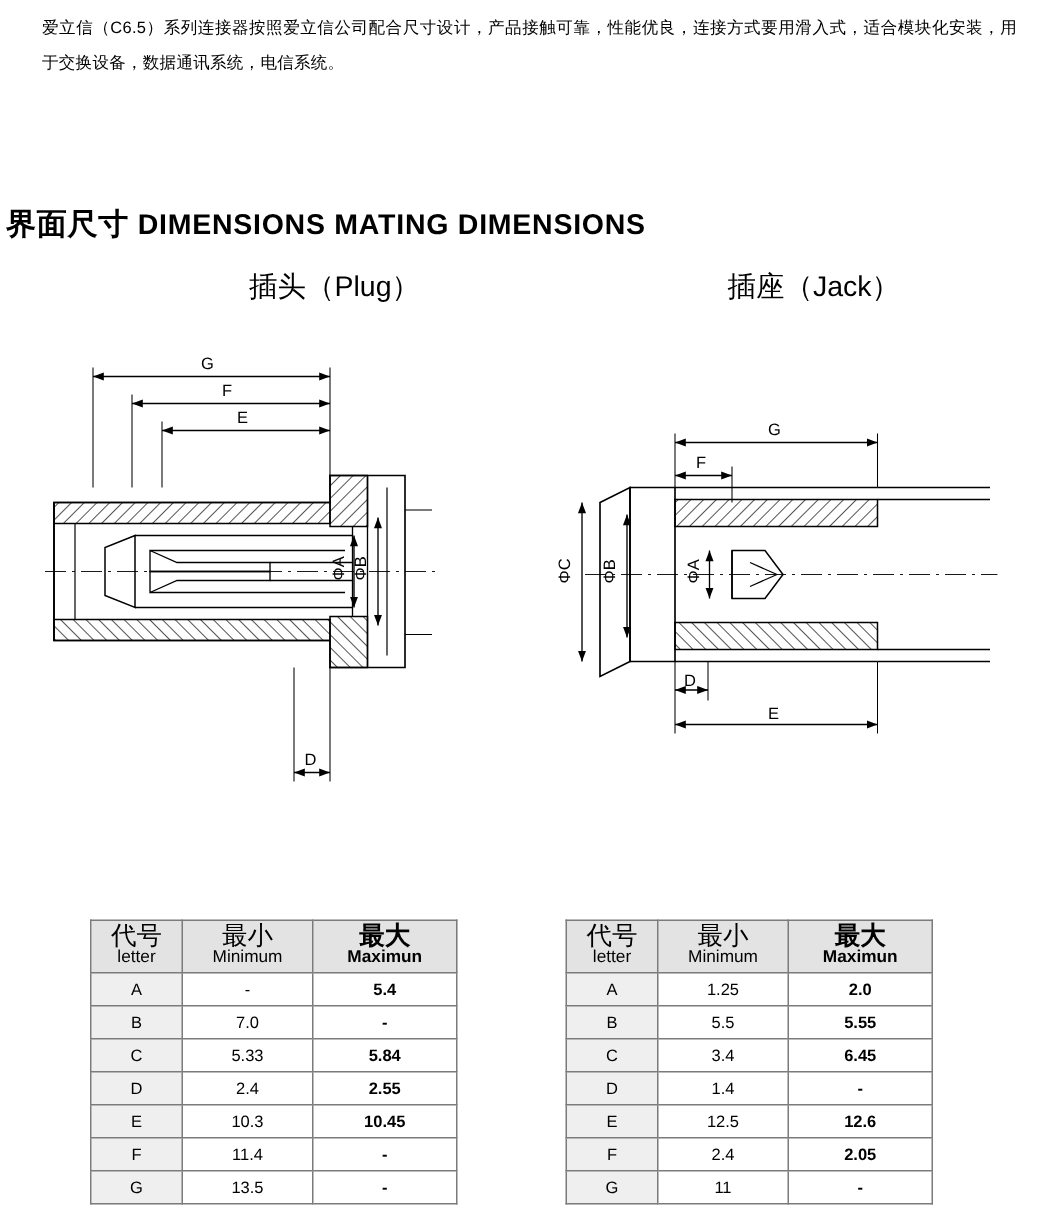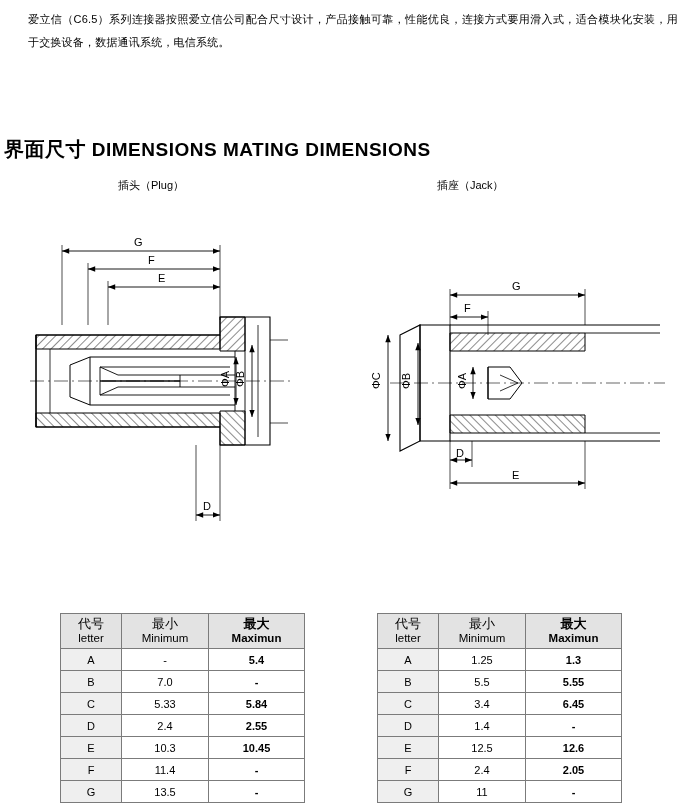--- a/index.html
+++ b/index.html
@@ -13,21 +13,21 @@
     font-size:11px;line-height:23px;letter-spacing:0.2px;
     text-align:justify;
   }
   .section-title{
     position:absolute;left:4px;top:136px;
     font-size:19px;font-weight:bold;letter-spacing:0.5px;
     white-space:nowrap;
   }
   .section-title .cn{font-size:20px;}
   .col-title{
-    position:absolute;font-size:11px;white-space:nowrap;
+    position:absolute;font-size:19px;white-space:nowrap;margin-left:48px;
   }
   #plug-title{left:118px;top:178px;}
   #jack-title{left:437px;top:178px;}
 
   .drawing{position:absolute;}
   #plug-drawing{left:30px;top:225px;width:300px;height:320px;}
   #jack-drawing{left:360px;top:255px;width:310px;height:270px;}
 
   
   table{
@@ -38,21 +38,21 @@
     border:1px solid #7b7b7b;
     text-align:center;
     font-weight:normal;
     padding:0;
   }
   thead td{
     background:#e3e3e3;height:34px;line-height:15px;font-size:11.5px;
   }
   tbody td{height:21px;background:#ffffff;}
   tbody td.code{background:#efefef;}
-  .cn-small{font-size:13px;}
+  .cn-small{font-size:17px;}
   #plug-table{left:60px;top:613px;}
   #jack-table{left:377px;top:613px;}
   #plug-table td.c0,#jack-table td.c0{width:60px;}
   #plug-table td.c1,#jack-table td.c1{width:86px;}
   #plug-table td.c2,#jack-table td.c2{width:95px;font-weight:bold;}
 
   svg{display:block;}
   text{font-family:"Liberation Sans", sans-serif;}
 </style>
 </head>
@@ -271,21 +271,21 @@
       <td class="c2">
         <div class="cn-small">最大</div>
         <div>Maximun</div>
       </td>
     </tr>
   </thead>
   <tbody>
     <tr>
         <td class="code c0">A</td>
         <td class="c1">1.25</td>
-        <td class="c2">1.3</td>
+        <td class="c2">2.0</td>
       </tr>
     <tr>
         <td class="code c0">B</td>
         <td class="c1">5.5</td>
         <td class="c2">5.55</td>
       </tr>
     <tr>
         <td class="code c0">C</td>
         <td class="c1">3.4</td>
         <td class="c2">6.45</td>

